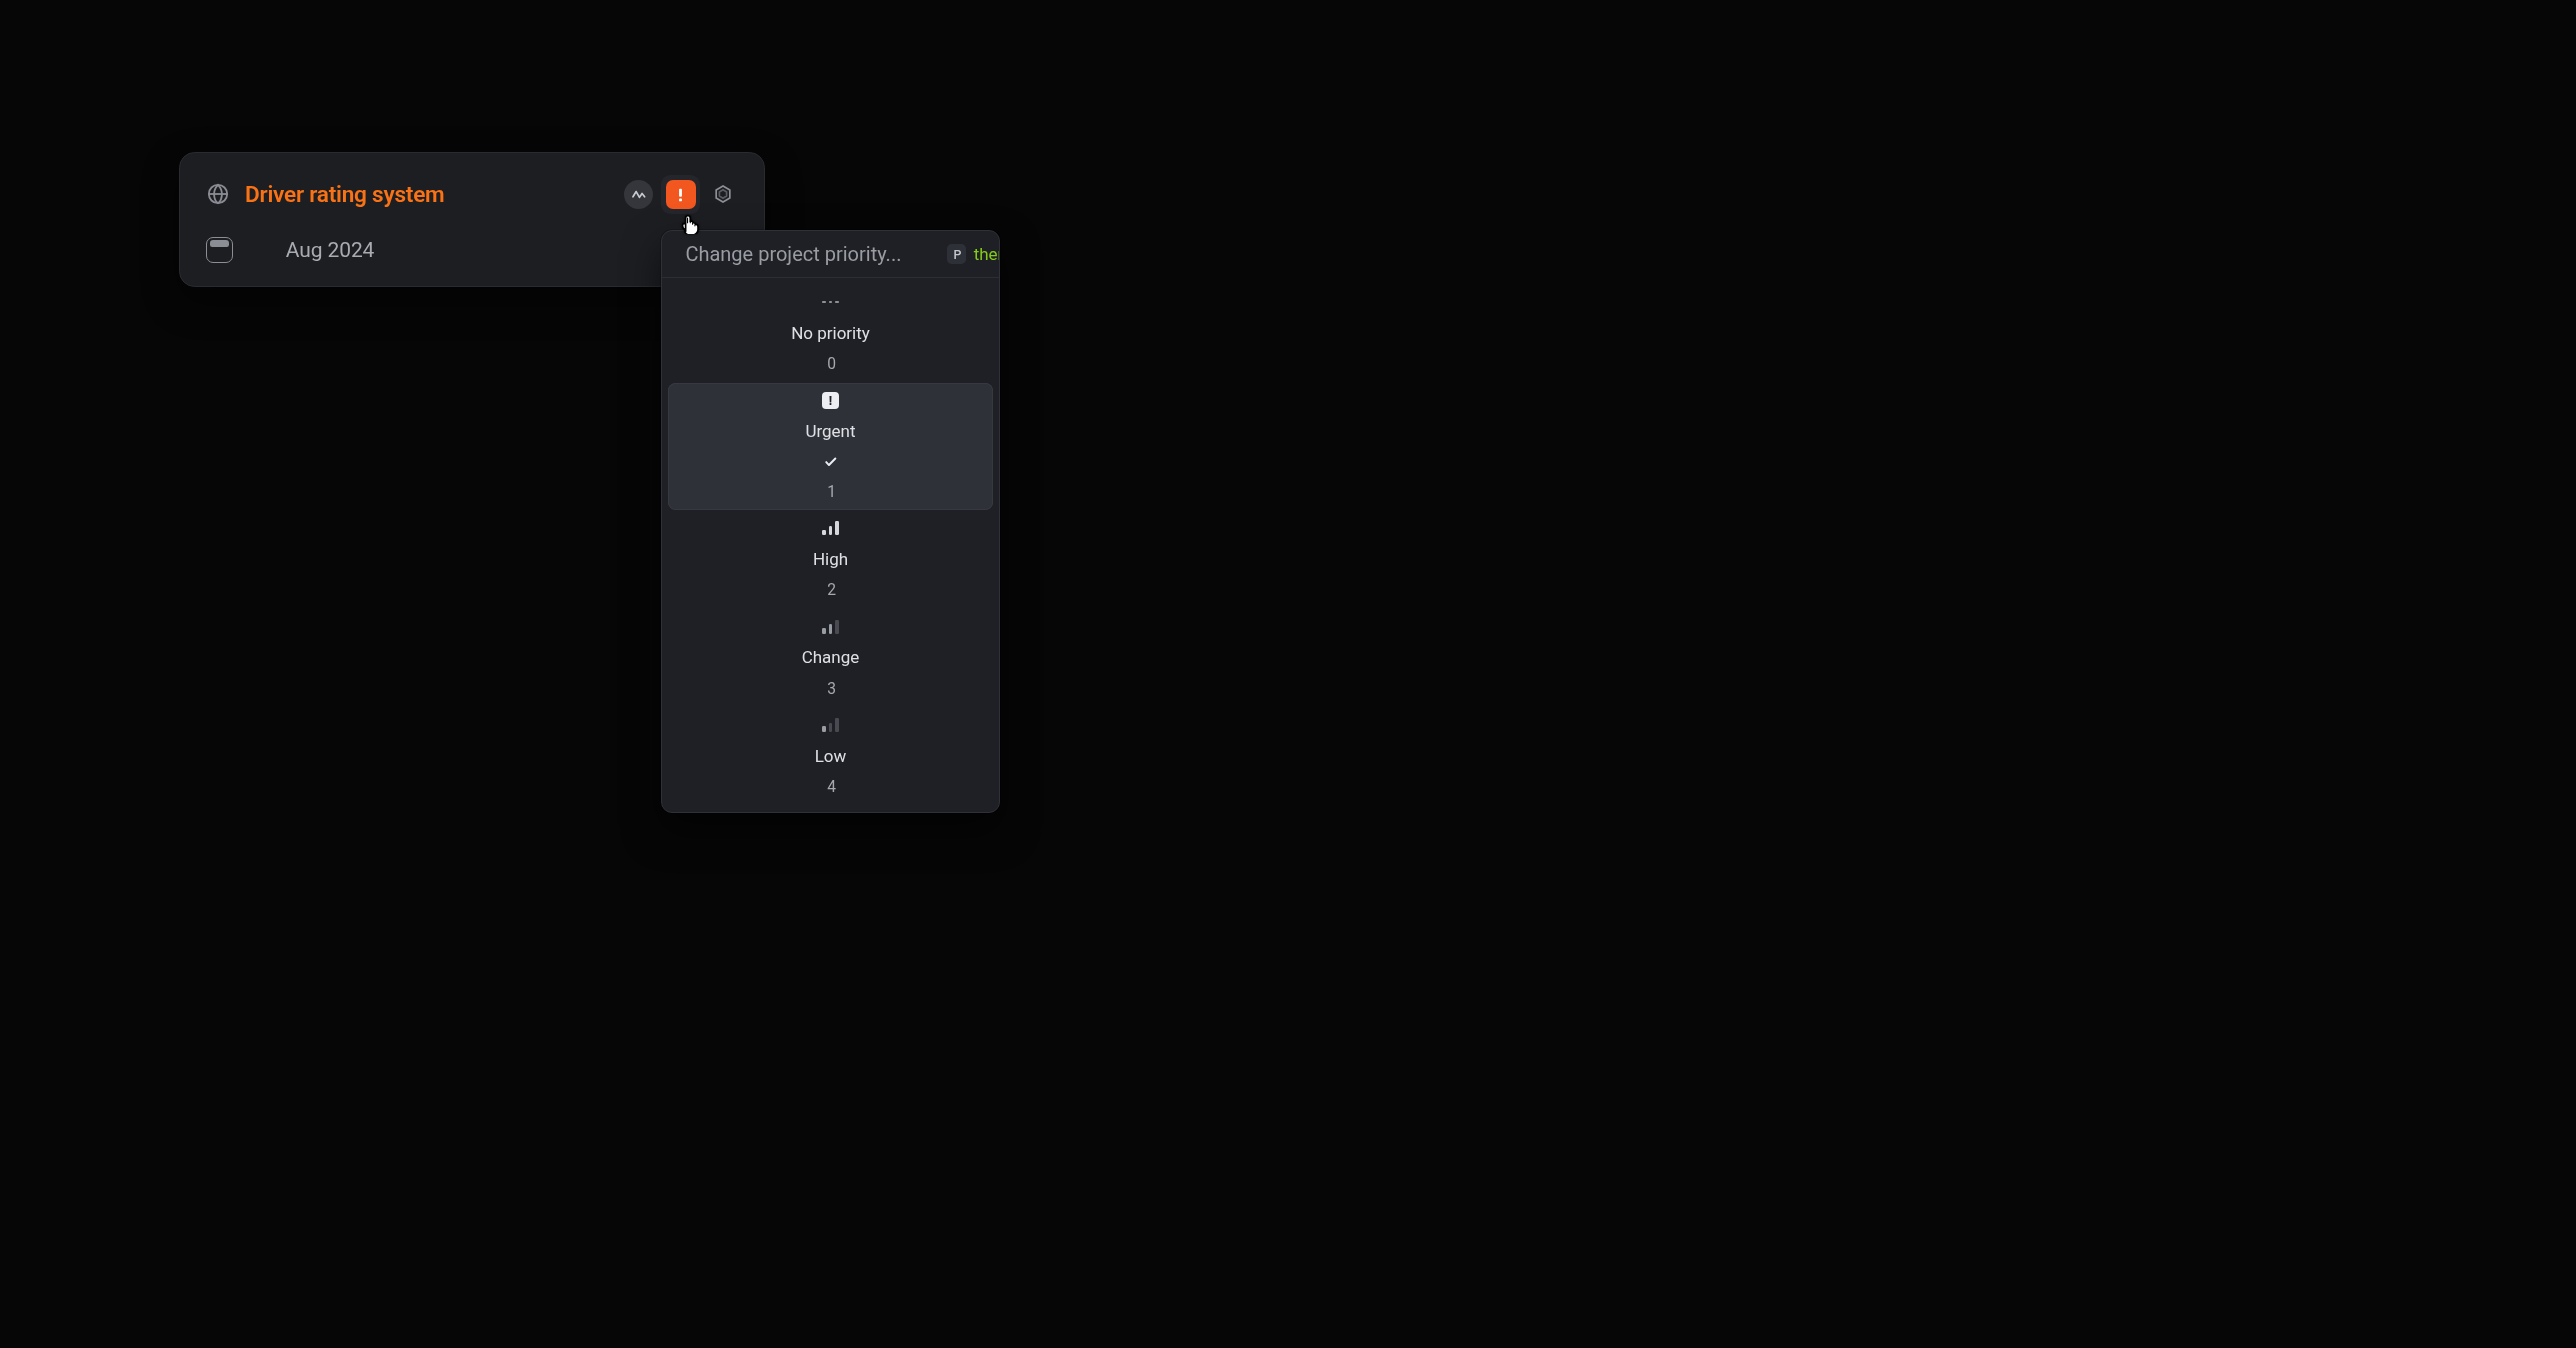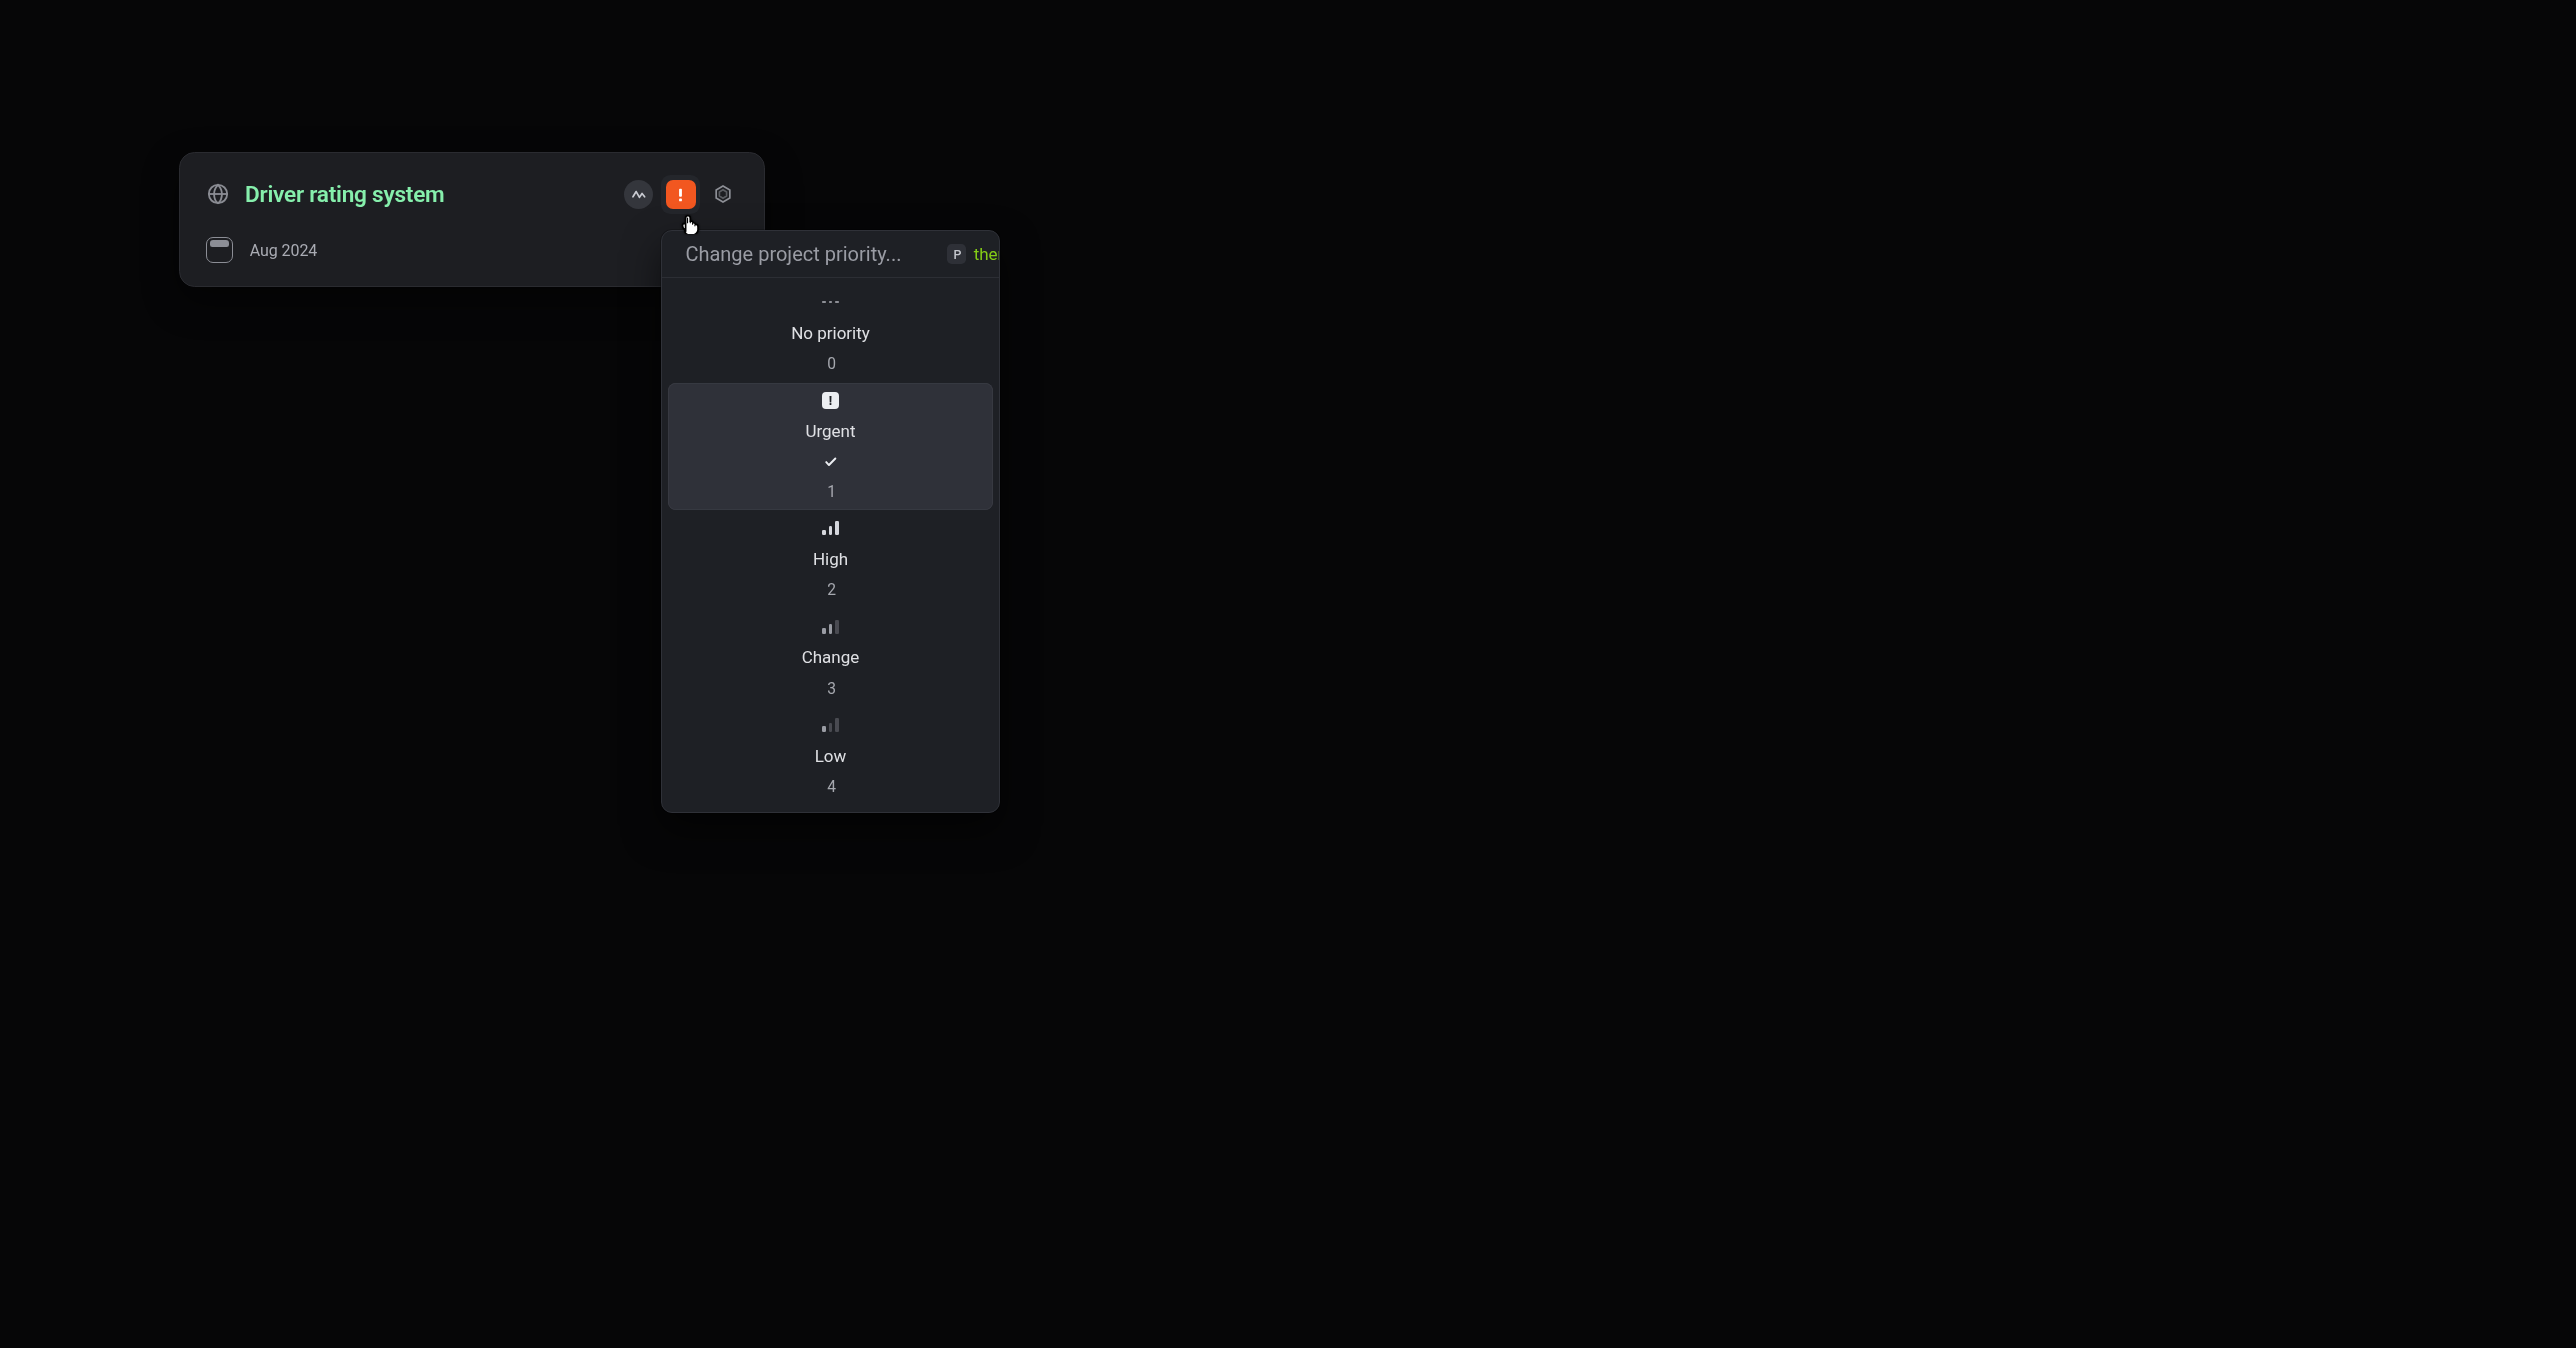--- a/index.html
+++ b/index.html
@@ -33,21 +33,21 @@
 
   .card-header {
     display: flex;
     align-items: center;
     gap: 15.6px;
   }
   .card-title {
     font-size: 22.6px;
     font-weight: 600;
     letter-spacing: -0.01em;
-    color: #86efac;
+    color: #f97316;
     flex: 1 1 auto;
   }
   .globe {
     width: 23px; height: 23px;
     display: inline-flex; align-items: center; justify-content: center;
     color: #8a8c93;
   }
 
   .header-actions {
     display: flex;
@@ -103,24 +103,25 @@
   }
   .cal-icon::before {
     content: "";
     position: absolute;
     left: 2.3px; right: 2.3px; top: 2.3px;
     height: 7px;
     background: #8c8e96;
     border-radius: 3.1px 3.1px 2.3px 2.3px;
   }
   .card-date {
-    font-size: 16px;
+    font-size: 21px;
     color: #a9abb3;
     font-weight: 450;
     letter-spacing: -0.005em;
+    margin-left: 36px;
   }
 
   
   .cursor {
     position: absolute;
     left: 677px;
     top: 208px;
     width: 25px; height: 26.4px;
     pointer-events: none;
     filter: drop-shadow(0 0.8px 0.8px rgba(0,0,0,.8));

